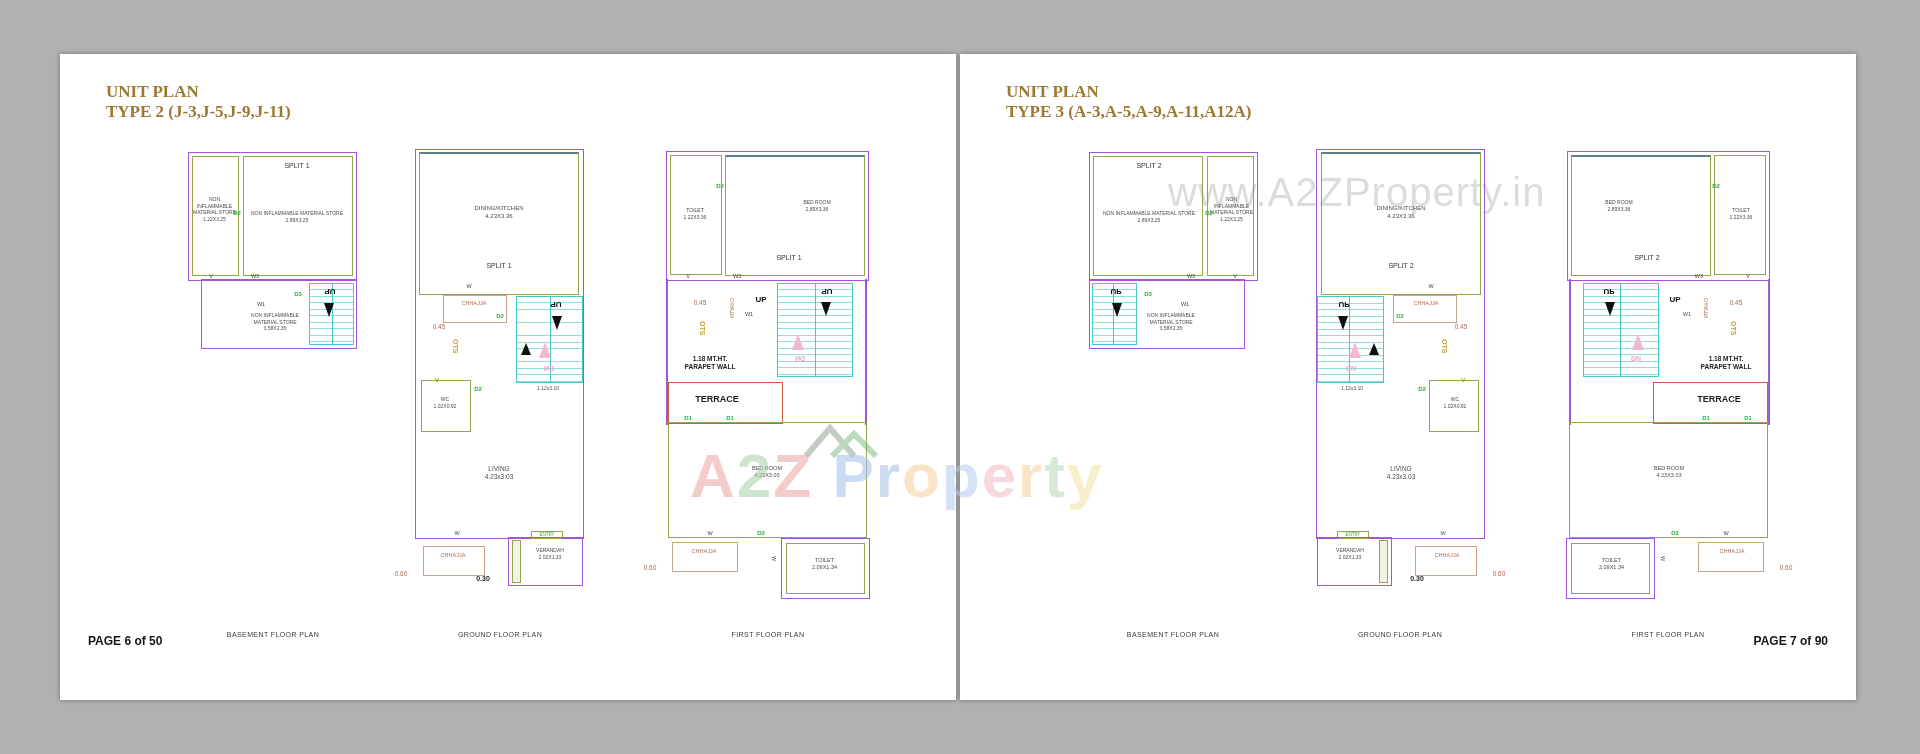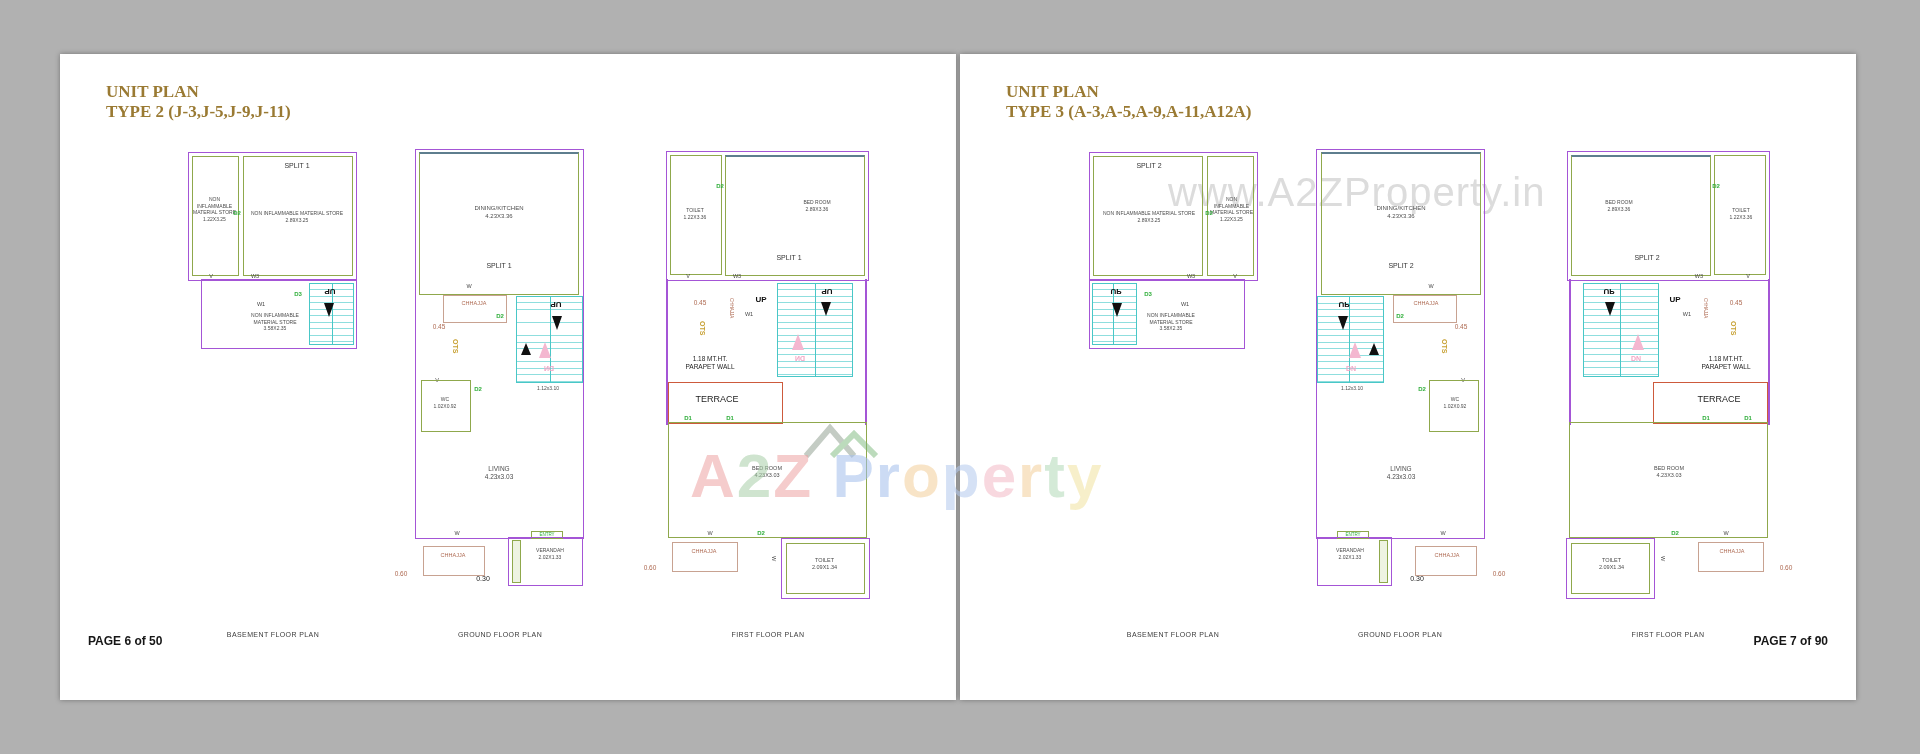--- a/index.html
+++ b/index.html
@@ -21,21 +21,21 @@
   .ow{position:absolute;border:1.6px solid #a455d6}
   .pw{position:absolute;width:2px;background:#a455d6}
   .rm{position:absolute;border:1px solid #8fa84c}
   .topline{border-top:2.5px solid #5e7e8e}
   .split{font-size:7px;color:#333}
   .glbl{font-size:6px;color:#2fae3a;font-weight:bold}
   .wlbl{font-size:5.5px;color:#444}
   .brown{color:#ae6a52}
   .gold{color:#c7a032;font-weight:bold}
   .pink{color:#f2a6c6;font-weight:bold}
-  .dk{color:#1c1c1c;font-weight:normal}
+  .dk{color:#1c1c1c;font-weight:bold}
   .up{font-size:8px;font-weight:bold;color:#101010}
   .vert{writing-mode:vertical-rl}
   .br{position:absolute;border:1px solid #c8a291}
   .stairs{position:absolute;border:1px solid #49c7c7;
     background:repeating-linear-gradient(180deg,#ffffff 0 5.5px,#8fdede 5.5px 6.5px)}
   .sdiv{position:absolute;left:50%;top:0;bottom:0;width:1px;background:#49c7c7}
   .tri{position:absolute;width:0;height:0}
   .trid{border-left:5px solid transparent;border-right:5px solid transparent;border-top:14px solid #101010}
   .triu{border-left:5px solid transparent;border-right:5px solid transparent;border-bottom:12px solid #101010}
   .trip{border-left:6px solid transparent;border-right:6px solid transparent;border-bottom:16px solid #f4b7d0}

